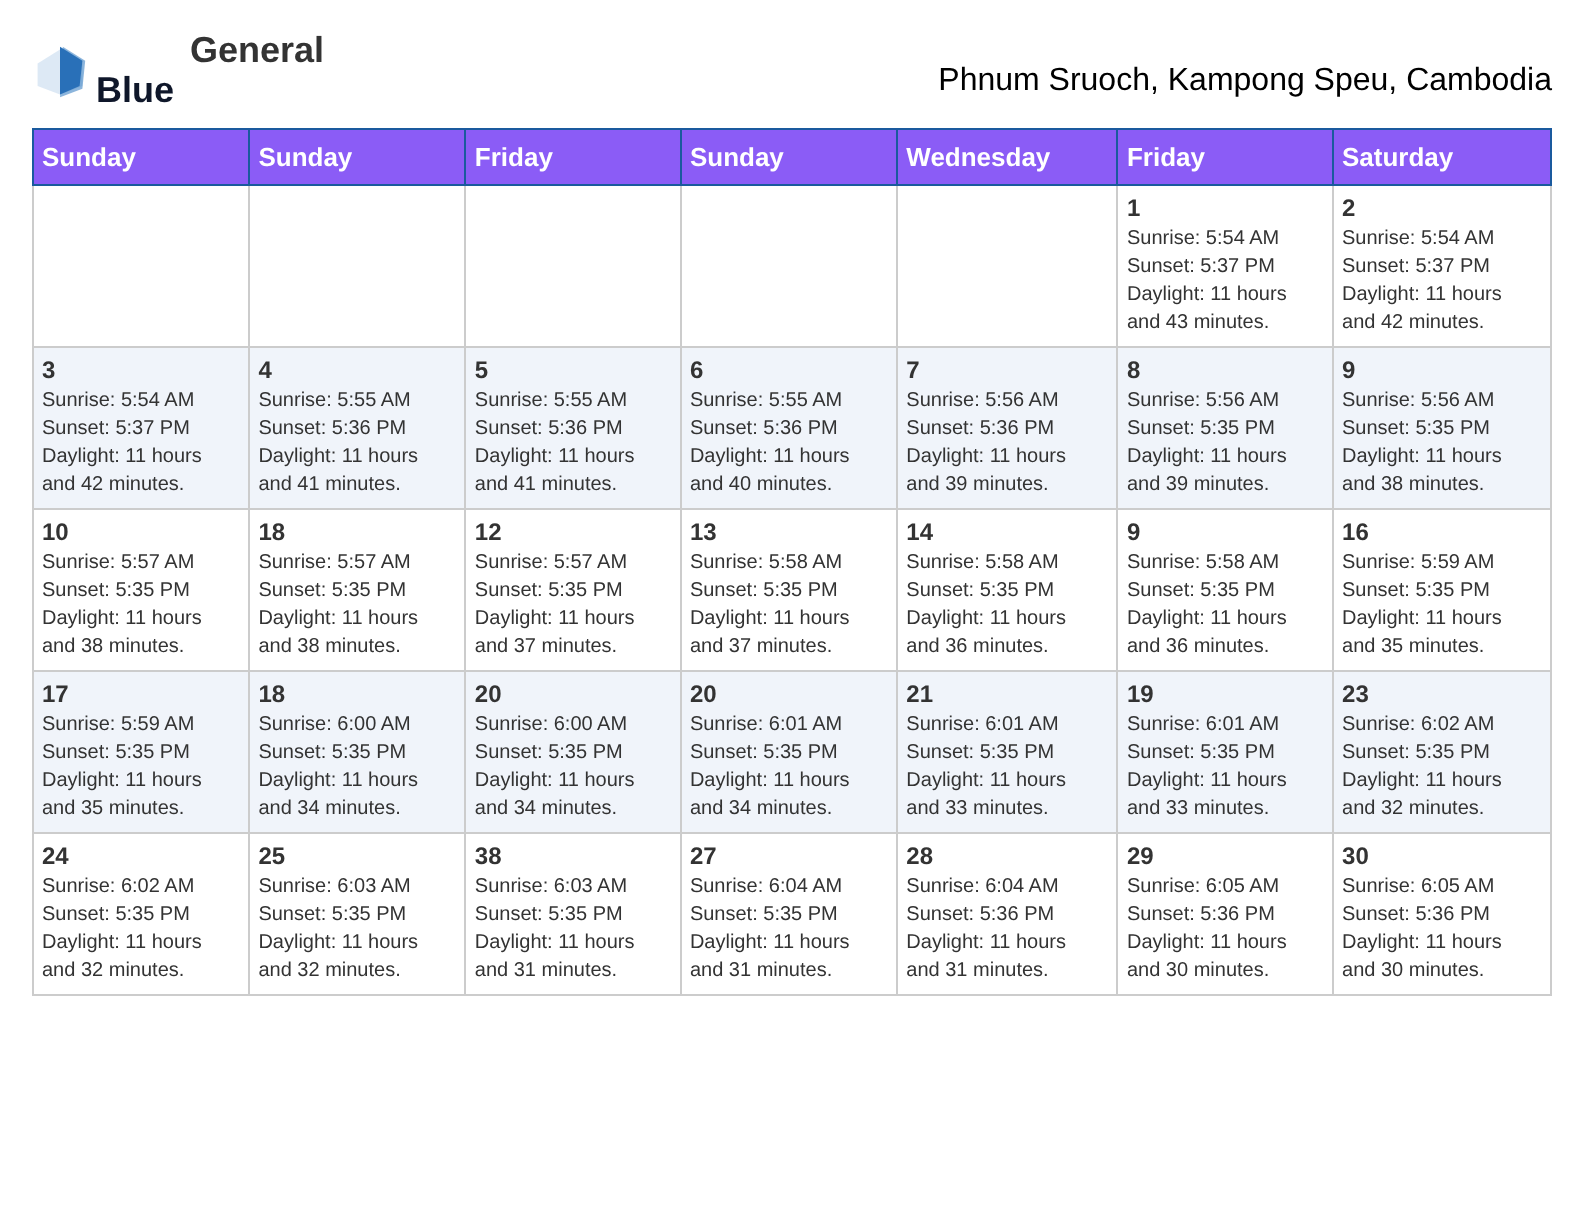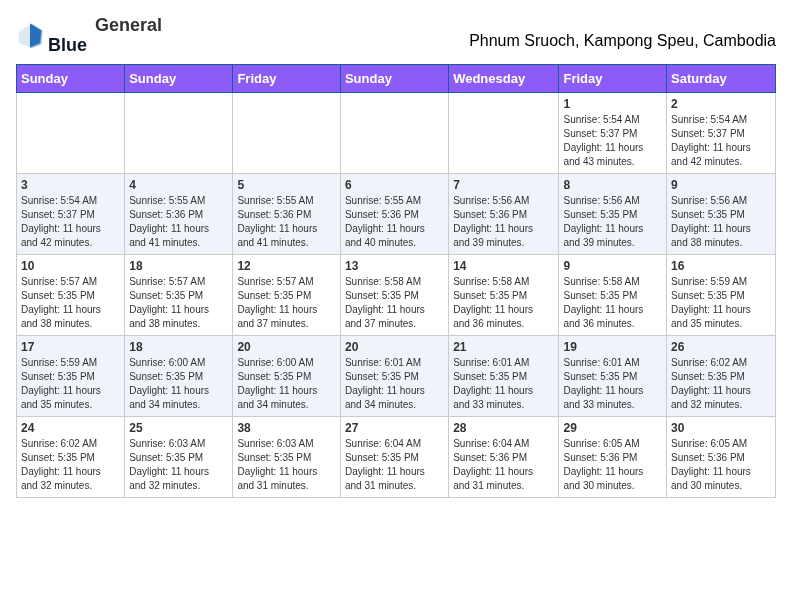--- a/index.html
+++ b/index.html
@@ -287,21 +287,21 @@
 and 33 minutes.</div>
         </td>
         <td>
           <span class="day-num">19</span>
           <div class="day-info" style="white-space: pre-line;">Sunrise: 6:01 AM
 Sunset: 5:35 PM
 Daylight: 11 hours
 and 33 minutes.</div>
         </td>
         <td>
-          <span class="day-num">26</span>
+          <span class="day-num">23</span>
           <div class="day-info" style="white-space: pre-line;">Sunrise: 6:02 AM
 Sunset: 5:35 PM
 Daylight: 11 hours
 and 32 minutes.</div>
         </td>
       </tr>
       <tr class="row-light">
         <td>
           <span class="day-num">24</span>
           <div class="day-info" style="white-space: pre-line;">Sunrise: 6:02 AM

